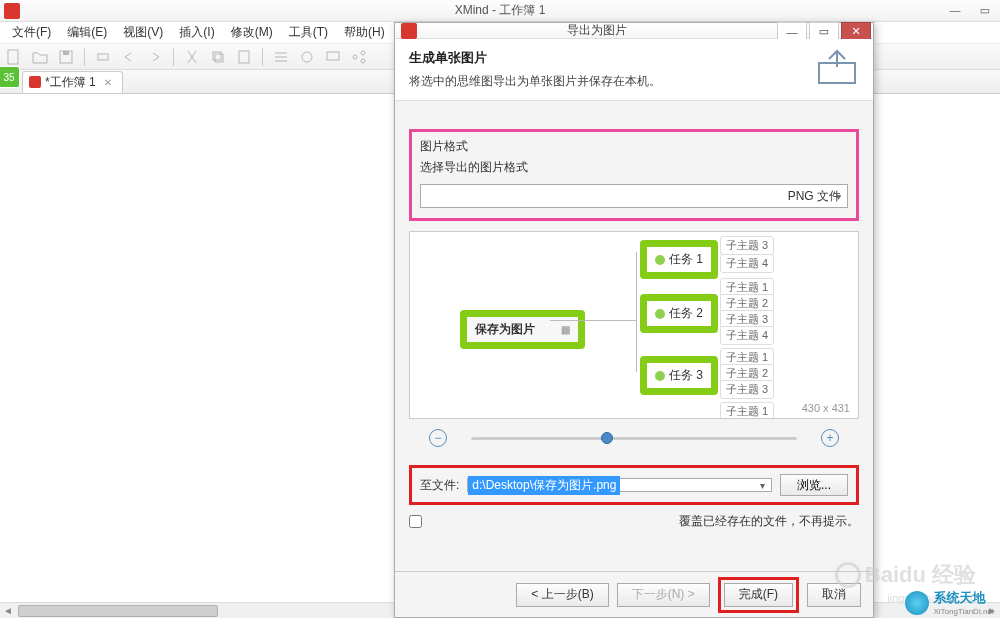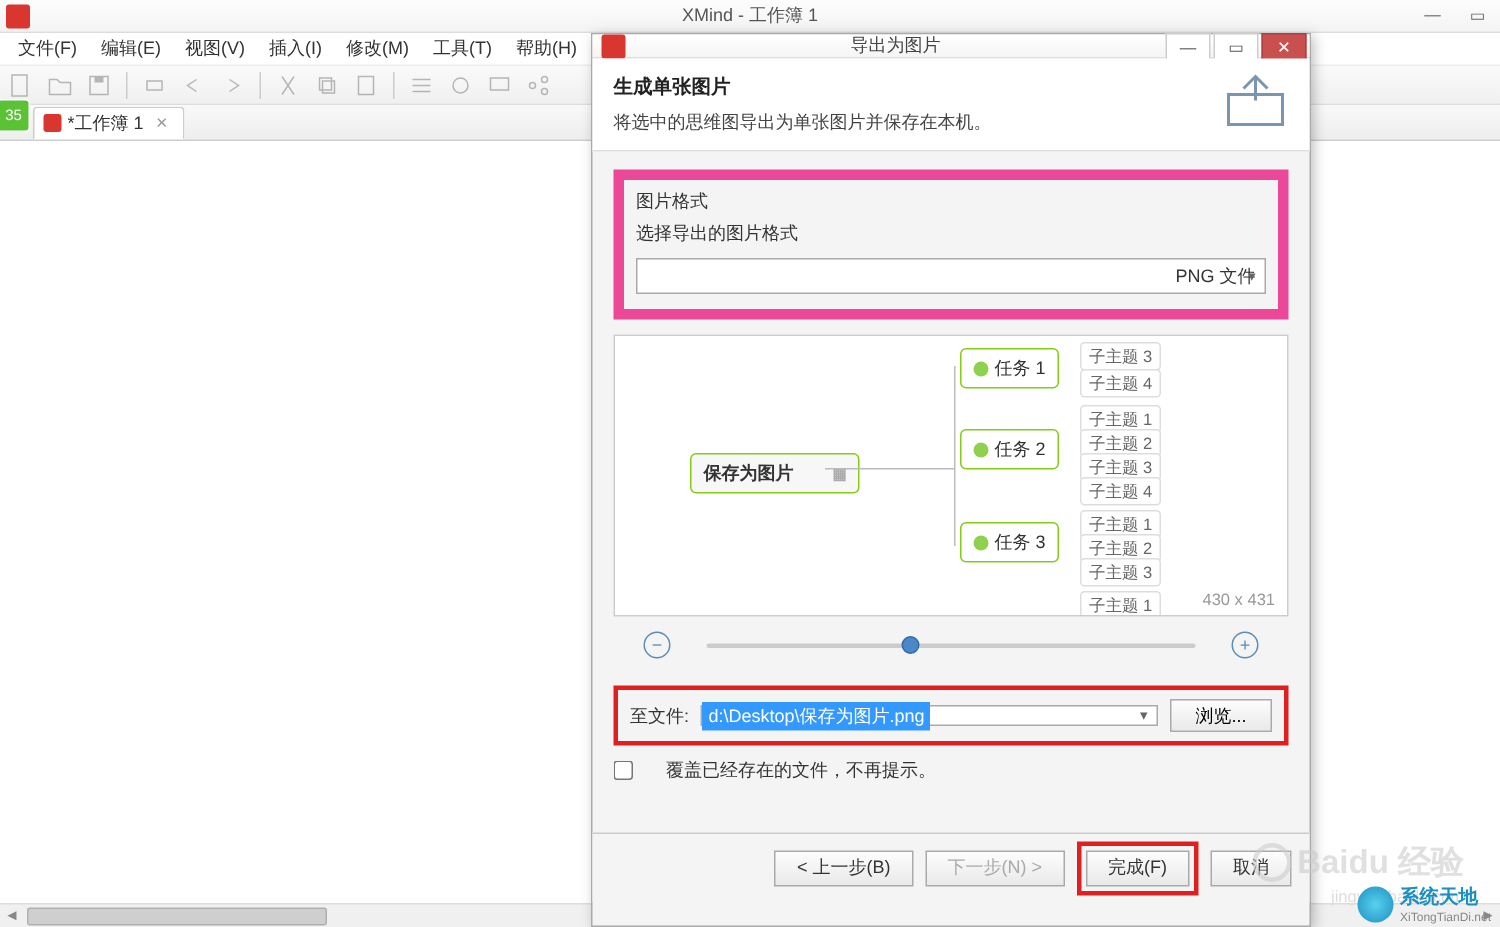--- a/index.html
+++ b/index.html
@@ -40,54 +40,54 @@
 .dlg-titlebar .dlg-controls div { width: 30px; height: 20px; display: flex; align-items: center; justify-content: center; font-size: 11px; color: #555; background: #fff; border: 1px solid #ccc; margin: 2px 2px 0 0; }
 .dlg-titlebar .dlg-controls .close { background: #c8504f; color: #fff; border-color: #b03f3e; }
 
 .dlg-header { padding: 10px 14px; background: #fff; border-bottom: 1px solid #ddd; position: relative; }
 .dlg-header .h-title { font-weight: bold; font-size: 13px; color: #222; margin-bottom: 6px; }
 .dlg-header .h-desc { font-size: 12px; color: #444; }
 .dlg-header .export-icon { position: absolute; right: 14px; top: 10px; width: 44px; height: 36px; }
 
 .dlg-body { padding: 10px 14px; }
 
-.redbox { border: 7px solid #ec4899; padding: 6px 8px 10px 8px; margin-top: 2px; }
+.redbox { border: 3px solid #ec4899; padding: 6px 8px 10px 8px; margin-top: 18px; }
 .section-title { font-size: 12px; color: #333; margin-bottom: 4px; }
 .section-desc { font-size: 12px; color: #333; margin-bottom: 8px; }
 .combo { width: 100%; height: 24px; border: 1px solid #aaa; background: #fff; display: flex; align-items: center; padding: 0 6px; font-size: 12px; color: #333; position: relative; justify-content: flex-end; }
 .combo .caret { position: absolute; right: 6px; font-size: 10px; color: #666; }
 
 .preview-area { margin-top: 10px; border: 1px solid #ccc; background: #fff; height: 188px; position: relative; overflow: hidden; }
 .preview-dims { position: absolute; right: 8px; bottom: 4px; font-size: 11px; color: #999; }
 
 
 .mindmap { position: absolute; left: -10px; top: -16px; width: 440px; height: 200px; }
-.node { position: absolute; background: #fff; border: 1px solid #84cc16; border-radius: 4px; padding: 4px 8px; font-size: 12px; color: #333; display: flex; align-items: center; gap: 4px; }
+.node { position: absolute; background: #fff; border: 7px solid #84cc16; border-radius: 4px; padding: 4px 8px; font-size: 12px; color: #333; display: flex; align-items: center; gap: 4px; }
 .node.main { font-weight: bold; background: #f7f7f7; gap: 26px; }
 .bullet { width: 10px; height: 10px; background: #8fd14f; border-radius: 50%; }
 .subnode { position: absolute; font-size: 11px; color: #666; border: 1px solid #ddd; background: #fff; border-radius: 3px; padding: 1px 5px; }
 .line { position: absolute; border-top: 1px solid #bbb; }
 
 .zoom-bar { display: flex; align-items: center; justify-content: space-between; margin-top: 10px; padding: 0 20px; }
 .zoom-bar .zicon { width: 18px; height: 18px; border: 1.5px solid #5b8db8; border-radius: 50%; display: flex; align-items: center; justify-content: center; color: #5b8db8; font-size: 12px; line-height: 1; }
 .zoom-bar .slider { flex: 1; height: 3px; background: #ccc; margin: 0 24px; border-radius: 2px; position: relative; }
 .zoom-bar .slider .knob { position: absolute; left: 40%; top: -5px; width: 12px; height: 12px; background: #4a88c7; border-radius: 50%; border: 1px solid #2f6aa6; }
 
 .file-row { margin-top: 18px; }
 .file-redbox { border: 3px solid #e02020; padding: 6px 8px; display: flex; align-items: center; gap: 8px; }
 .file-label { font-size: 12px; color: #333; white-space: nowrap; }
 .file-combo { flex: 1; height: 14px; border: 1px solid #aaa; background: #fff; display: flex; align-items: center; position: relative; }
 .file-combo .val { background: #3399ff; color: #fff; padding: 1px 4px; font-size: 12px; }
 .file-combo .caret { position: absolute; right: 6px; font-size: 10px; color: #666; }
 .browse-btn { height: 22px; padding: 0 16px; background: linear-gradient(#fdfdfd,#e9e9e9); border: 1px solid #aaa; font-size: 12px; display: flex; align-items: center; }
 
-.overwrite-row { margin-top: 8px; display: flex; align-items: center; gap: 22px; font-size: 12px; color: #333; }
+.overwrite-row { margin-top: 8px; display: flex; align-items: center; gap: 6px; font-size: 12px; color: #333; justify-content: space-between; }
 .overwrite-row input { width: 13px; height: 13px; }
 
-.dlg-footer { position: absolute; left: 0; right: 0; bottom: 16px; height: 46px; border-top: 1px solid #ccc; background: #f4f4f4; display: flex; align-items: center; justify-content: flex-end; padding-right: 12px; gap: 8px; }
+.dlg-footer { position: absolute; left: 0; right: 0; bottom: 0; height: 46px; border-top: 1px solid #ccc; background: #f4f4f4; display: flex; align-items: center; justify-content: flex-end; padding-right: 12px; gap: 8px; }
 .btn { height: 24px; padding: 0 14px; background: linear-gradient(#fdfdfd,#e9e9e9); border: 1px solid #aaa; font-size: 12px; color: #333; display: flex; align-items: center; }
 .btn.disabled { color: #aaa; }
 .btn-redbox { border: 3px solid #e02020; padding: 3px; }
 
 
 .wm-baidu { position: absolute; right: 24px; bottom: 28px; color: #ccc; font-size: 22px; font-weight: bold; opacity: 0.6; display: flex; align-items: center; gap: 4px; z-index: 20; pointer-events: none; }
 .wm-baidu .paw { width: 26px; height: 26px; border-radius: 50%; border: 3px solid #ccc; position: relative; }
 .wm-sub { position: absolute; right: 24px; bottom: 14px; color: #ddd; font-size: 11px; z-index: 20; pointer-events: none; }
 .wm-xt { position: absolute; right: 6px; bottom: 2px; display: flex; align-items: center; gap: 4px; z-index: 20; pointer-events: none; }
 .wm-xt .globe { width: 24px; height: 24px; background: radial-gradient(#5bd0f0,#1a8fc0); border-radius: 50%; }

